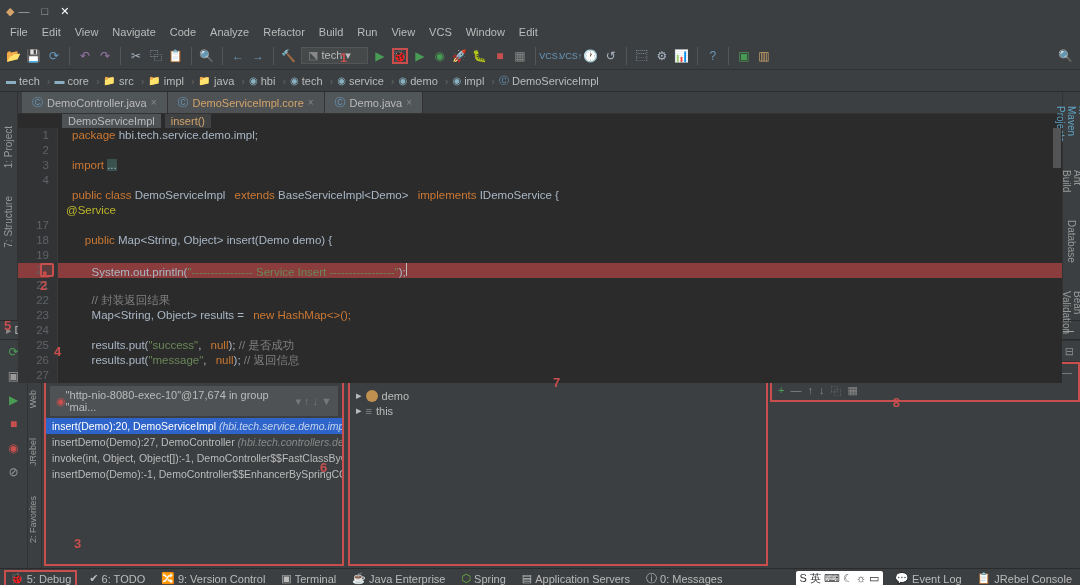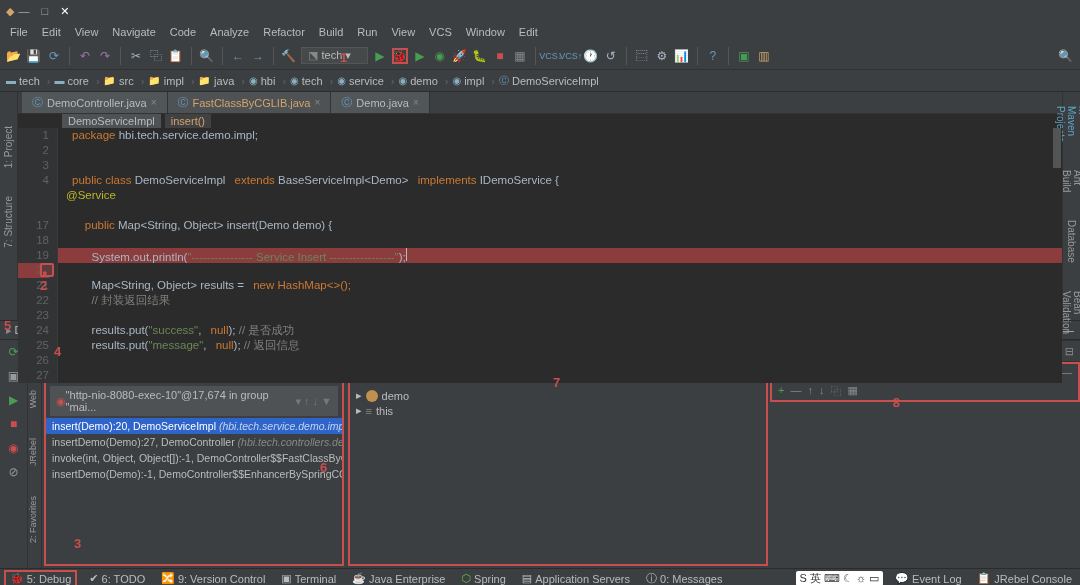--- a/index.html
+++ b/index.html
@@ -211,21 +211,21 @@
   </div>
   <div class="editor">
     <div class="tabs">
       <div class="tab">
           <span style="color:#6897bb;">Ⓒ</span>
           <span>DemoController.java</span>
           <span class="x">×</span>
         </div>
       <div class="tab active">
           <span style="color:#6897bb;">Ⓒ</span>
-          <span>FastClassByCGLIB.java</span>
+          <span>DemoServiceImpl.core</span>
           <span class="x">×</span>
         </div>
       <div class="tab">
           <span style="color:#6897bb;">Ⓒ</span>
           <span>Demo.java</span>
           <span class="x">×</span>
         </div>
     </div>
     <div class="crumb">
       <span class="c1">DemoServiceImpl</span>
@@ -249,30 +249,31 @@
         <div class="ln">22</div>
         <div class="ln">23</div>
         <div class="ln">24</div>
         <div class="ln">25</div>
         <div class="ln">26</div>
         <div class="ln">27</div>
       </div>
       <div class="codelines">
         <div class="l"><span class="kw">package</span> hbi.tech.service.demo.impl;</div>
         <div class="l"></div>
+        <div class="l"><span class="kw">import</span> <span style="background:#3b514d;">...</span></div>
         <div class="l"></div>
         <div class="l"><span class="kw">public class</span> DemoServiceImpl <span class="kw">extends</span> BaseServiceImpl&lt;Demo&gt; <span class="kw">implements</span> IDemoService {</div>
         <div class="l"><span class="ann">@Service</span></div>
         <div class="l"></div>
         <div class="l">    <span class="kw">public</span> Map&lt;String, Object&gt; insert(Demo demo) {</div>
         <div class="l"></div>
         <div class="l hl-line">        System.out.println(<span class="str">"---------------- Service Insert -----------------"</span>);<span style="background:#bbb;width:1px;display:inline-block;height:13px;"></span></div>
         <div class="l"></div>
+        <div class="l">        <span class="cmt">// 封装返回结果</span></div>
         <div class="l">        Map&lt;String, Object&gt; results = <span class="kw">new HashMap&lt;&gt;();</span></div>
-        <div class="l">        <span class="cmt">// 封装返回结果</span></div>
         <div class="l"></div>
         <div class="l">        results.put(<span class="str">"success"</span>, <span class="kw">null</span>); <span class="cmt">// 是否成功</span></div>
         <div class="l">        results.put(<span class="str">"message"</span>, <span class="kw">null</span>); <span class="cmt">// 返回信息</span></div>
         <div class="l"></div>
         <div class="scrollthumb"></div>
       </div>
     </div>
   </div>
   <div class="rightgutter">
     <span class="vtab" style="color:#5fa3c4;">m Maven Projects</span>

